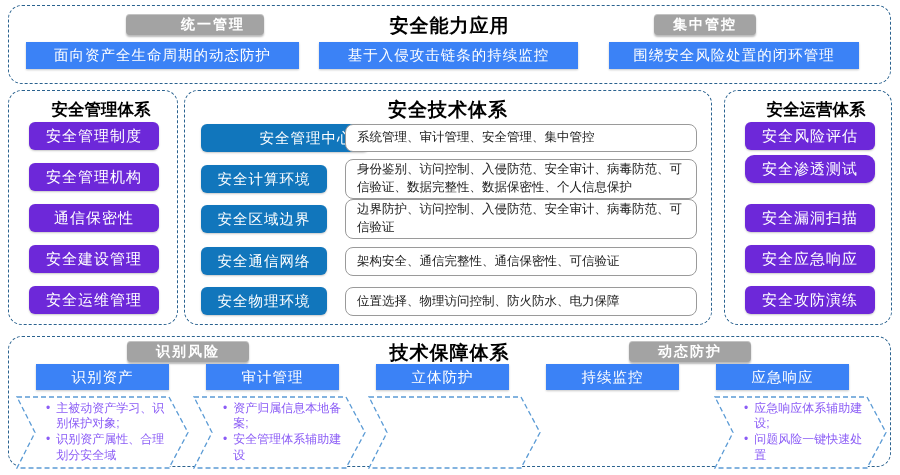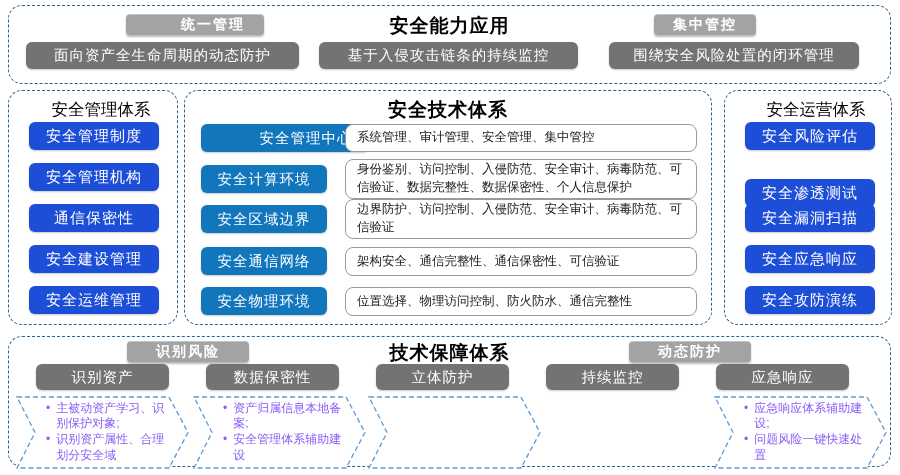--- a/index.html
+++ b/index.html
@@ -10,37 +10,37 @@
   .sec{
     position:absolute;border:1.4px dashed #2a628f;border-radius:14px;background:#fff;
     box-sizing:border-box;
   }
   .sec-title{
     position:absolute;left:0;right:0;text-align:center;
     font-size:19px;font-weight:bold;color:#000;letter-spacing:1px;
   }
   .col-title{
     position:absolute;left:16px;right:0;text-align:center;
-    font-size:16.5px;font-weight:normal;color:#000;
+    font-size:16.5px;font-weight:bold;color:#000;
   }
   .badge{
     position:absolute;height:21px;line-height:21px;text-align:center;
     background:#a3a3a3;color:#fff;font-size:14px;font-weight:bold;
     border-radius:4px;letter-spacing:2px;
     box-shadow:inset 0 1px 0 rgba(255,255,255,.35), 0 2px 2px rgba(0,0,0,.28);
   }
   .btn{
-    position:absolute;background:#737373;color:#fff;border-radius:6px;
+    position:absolute;background:#3b82f6;color:#fff;border-radius:0;
     display:flex;align-items:center;justify-content:center;
     font-size:14.5px;letter-spacing:1px;box-shadow:0 1px 2px rgba(0,0,0,.22);
     box-sizing:border-box;white-space:nowrap;
   }
   .pill{
     position:absolute;left:20px;width:130px;height:28px;
-    background:#1d4ed8;color:#fff;border-radius:6px;
+    background:#6d28d9;color:#fff;border-radius:6px;
     display:flex;align-items:center;justify-content:center;
     font-size:15px;letter-spacing:1px;box-shadow:0 1px 2px rgba(0,0,0,.22);
   }
   .row-label{
     position:absolute;left:16px;width:126px;height:28px;
     background:#1176bc;color:#fff;border-radius:6px;
     display:flex;align-items:center;justify-content:center;
     font-size:14.5px;letter-spacing:1px;box-shadow:0 1px 2px rgba(0,0,0,.22);
   }
   .row-desc{
@@ -90,39 +90,39 @@
     <div class="row-label" style="top:74px;">安全计算环境</div>
     <div class="row-desc" style="top:68px;height:40px;">身份鉴别、访问控制、入侵防范、安全审计、病毒防范、可信验证、数据完整性、数据保密性、个人信息保护</div>
 
     <div class="row-label" style="top:114px;">安全区域边界</div>
     <div class="row-desc" style="top:108px;height:40px;">边界防护、访问控制、入侵防范、安全审计、病毒防范、可信验证</div>
 
     <div class="row-label" style="top:156px;">安全通信网络</div>
     <div class="row-desc" style="top:156px;height:29px;">架构安全、通信完整性、通信保密性、可信验证</div>
 
     <div class="row-label" style="top:196px;">安全物理环境</div>
-    <div class="row-desc" style="top:196px;height:29px;">位置选择、物理访问控制、防火防水、通信完整性</div>
+    <div class="row-desc" style="top:196px;height:29px;">位置选择、物理访问控制、防火防水、电力保障</div>
   </div>
 
   <div class="sec" style="left:724px;top:90px;width:168px;height:235px;">
     <div class="col-title" style="top:8px;">安全运营体系</div>
     <div class="pill" style="top:31px;">安全风险评估</div>
-    <div class="pill" style="top:88px;">安全渗透测试</div>
+    <div class="pill" style="top:64px;border-radius:9px;">安全渗透测试</div>
     <div class="pill" style="top:113px;">安全漏洞扫描</div>
     <div class="pill" style="top:154px;">安全应急响应</div>
     <div class="pill" style="top:195px;">安全攻防演练</div>
   </div>
 
   <div class="sec" style="left:8px;top:336px;width:883px;height:131px;">
     <div class="sec-title" style="top:3px;">技术保障体系</div>
     <div class="badge" style="left:118px;top:4px;width:122px;">识别风险</div>
     <div class="badge" style="left:620px;top:4px;width:122px;">动态防护</div>
 
     <div class="btn" style="left:27px;top:27px;width:133px;height:26px;">识别资产</div>
-    <div class="btn" style="left:197px;top:27px;width:133px;height:26px;">数据保密性</div>
+    <div class="btn" style="left:197px;top:27px;width:133px;height:26px;">审计管理</div>
     <div class="btn" style="left:367px;top:27px;width:133px;height:26px;">立体防护</div>
     <div class="btn" style="left:537px;top:27px;width:133px;height:26px;">持续监控</div>
     <div class="btn" style="left:707px;top:27px;width:133px;height:26px;">应急响应</div>
 
     <div class="chev" style="left:7px;">
       <svg width="174" height="73" viewBox="0 0 174 73">
         <path d="M1,1 L153,1 L172,36.5 L153,72 L1,72 L19,36.5 Z" fill="#ffffff" stroke="#5b9bd5" stroke-width="1.3" stroke-dasharray="5,3"></path>
       </svg>
       <ul>
         <li>主被动资产学习、识别保护对象;</li>

